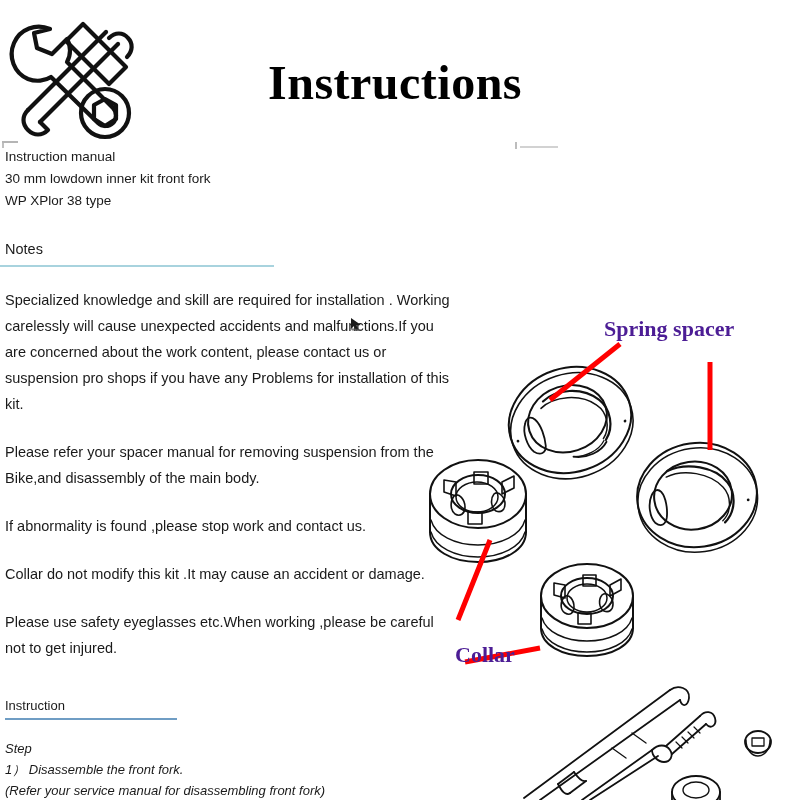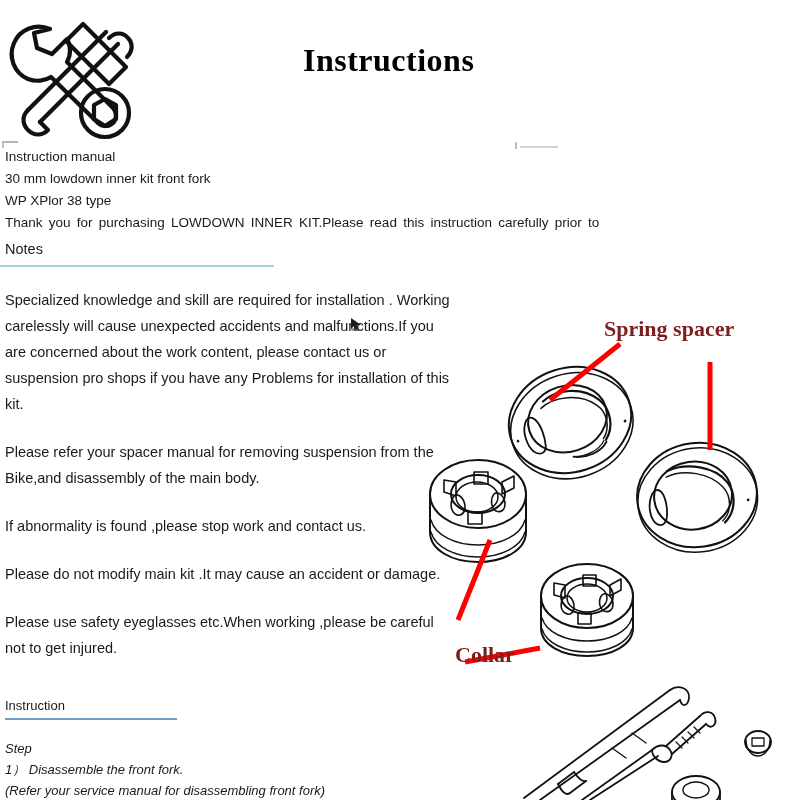--- a/index.html
+++ b/index.html
@@ -28,29 +28,28 @@
   #tools-logo {
     position: absolute;
     left: 6px;
     top: 12px;
     width: 132px;
     height: 128px;
   }
   #page-title {
     position: absolute;
     left: 268px;
-    top: 42px;
+    top: 55px;
     width: 300px;
     font-family: "Liberation Serif", serif;
     font-weight: bold;
-    font-size: 32px;
+    font-size: 48px;
     letter-spacing: 0.5px;
     color: #000000;
     white-space: nowrap;
-    margin-left: 35px;
   }
 
   
   .artifact {
     position: absolute;
     background: #c9c9c9;
   }
   #artifact-top-left {
     left: 2px; top: 141px; width: 16px; height: 2px;
     background: #b5b5b5;
@@ -158,21 +157,21 @@
   #illustration-svg {
     position: absolute;
     left: 0; top: 0;
   }
 
   .callout {
     position: absolute;
     font-family: "Liberation Serif", serif;
     font-weight: bold;
     font-size: 22px;
-    color: #7f1d1d;
+    color: #4c1d95;
     white-space: nowrap;
   }
   #callout-spring-spacer { left: 604px; top: 316px; }
   #callout-collar { left: 455px; top: 642px; }
 
   #bottom-parts-svg {
     position: absolute;
     left: 500px;
     top: 680px;
   }
@@ -208,31 +207,30 @@
 
   <div class="artifact" id="artifact-top-left"></div>
   <div class="artifact" id="artifact-top-left-tick"></div>
   <div class="artifact" id="artifact-mid"></div>
   <div class="artifact" id="artifact-mid-tick"></div>
 
   <div id="intro-block">
     <div class="line">Instruction manual</div>
     <div class="line">30 mm lowdown inner kit front fork</div>
     <div class="line">WP XPlor 38 type</div>
-    <div class="line thanks">Thank you  for  purchasing  LOWDOWN  INNER  KIT.Please  read  this  instruction  carefully  prior  to</div>
   </div>
 
   <div class="section-head" id="notes-heading">Notes</div>
   <div id="notes-rule"></div>
 
   <div id="notes-body">
     <p>Specialized knowledge and skill are required for installation . Working carelessly will cause unexpected accidents and malfunctions.If you are concerned about the work content, please contact us or suspension pro shops if you have any Problems for installation of this kit.</p>
     <p>Please refer your spacer manual for removing suspension from the Bike,and disassembly of the main body.</p>
     <p>If abnormality is found ,please stop work and contact us.</p>
-    <p>Please do not modify main kit .It may cause an accident or damage.</p>
+    <p>Collar do not modify this kit .It may cause an accident or damage.</p>
     <p>Please use safety eyeglasses etc.When working ,please be careful not to get injured.</p>
   </div>
 
   <div id="cursor-artifact">
     <svg width="16" height="15" viewBox="0 0 16 15" xmlns="http://www.w3.org/2000/svg">
       <path d="M2 1 L2 12 L5 9 L7 14 L9.5 13 L7.5 8.4 L12 8 Z" fill="#1a1a1a"></path>
       <path d="M1 11 L13 12.5 L11 14 L3 13.6 Z" fill="#555555" opacity="0.75"></path>
     </svg>
   </div>
 

